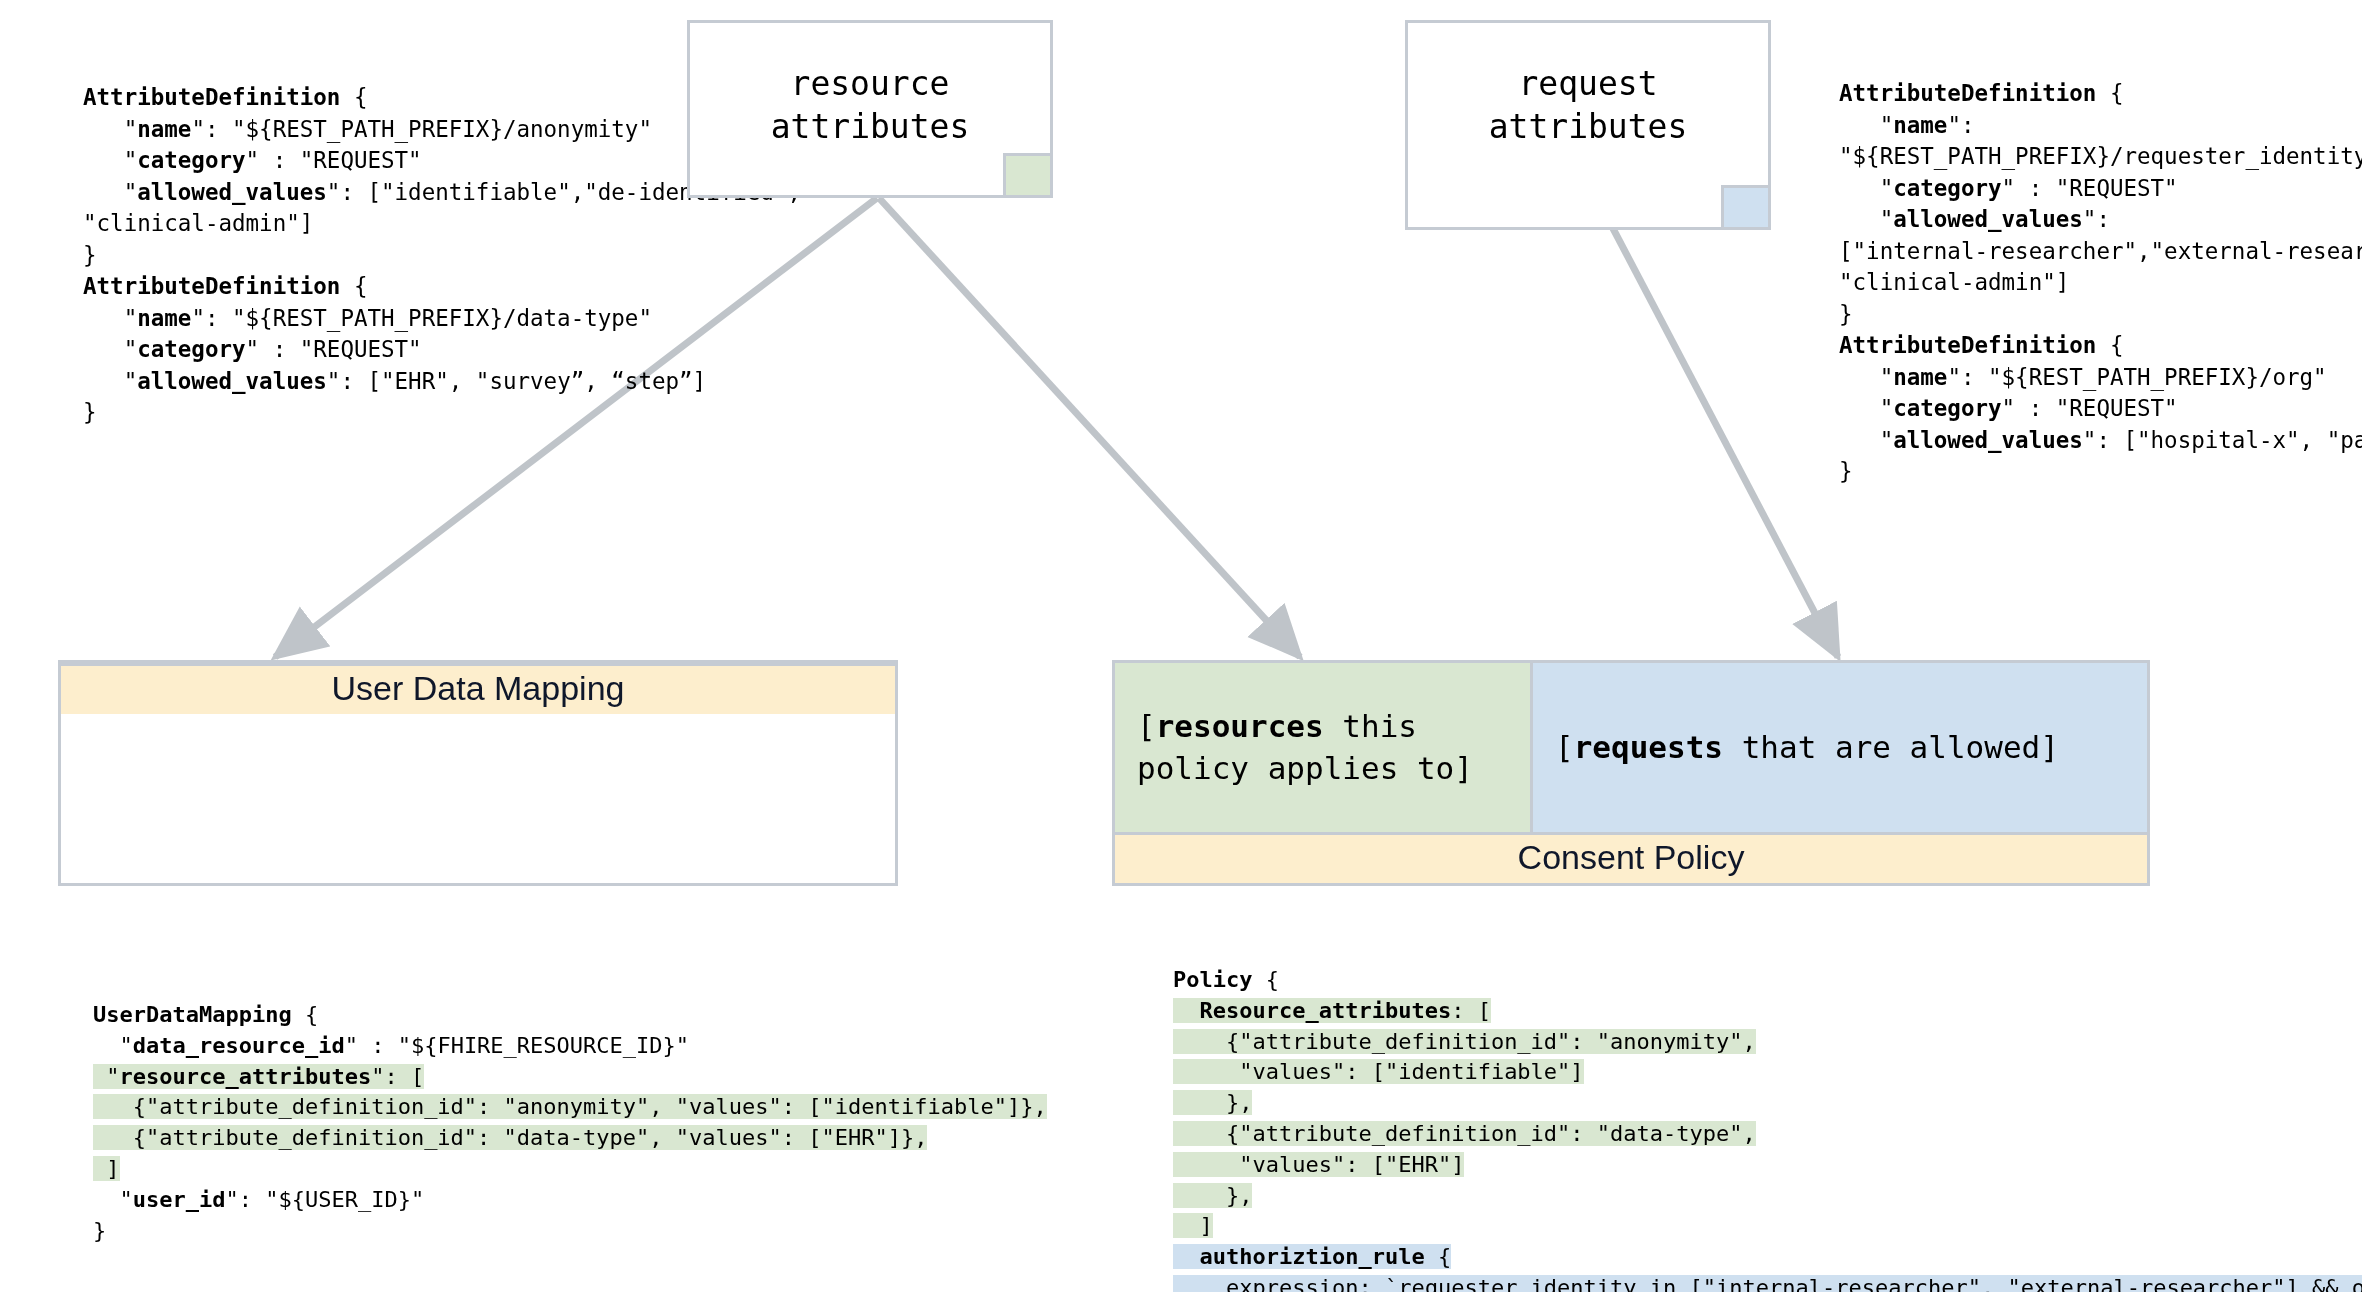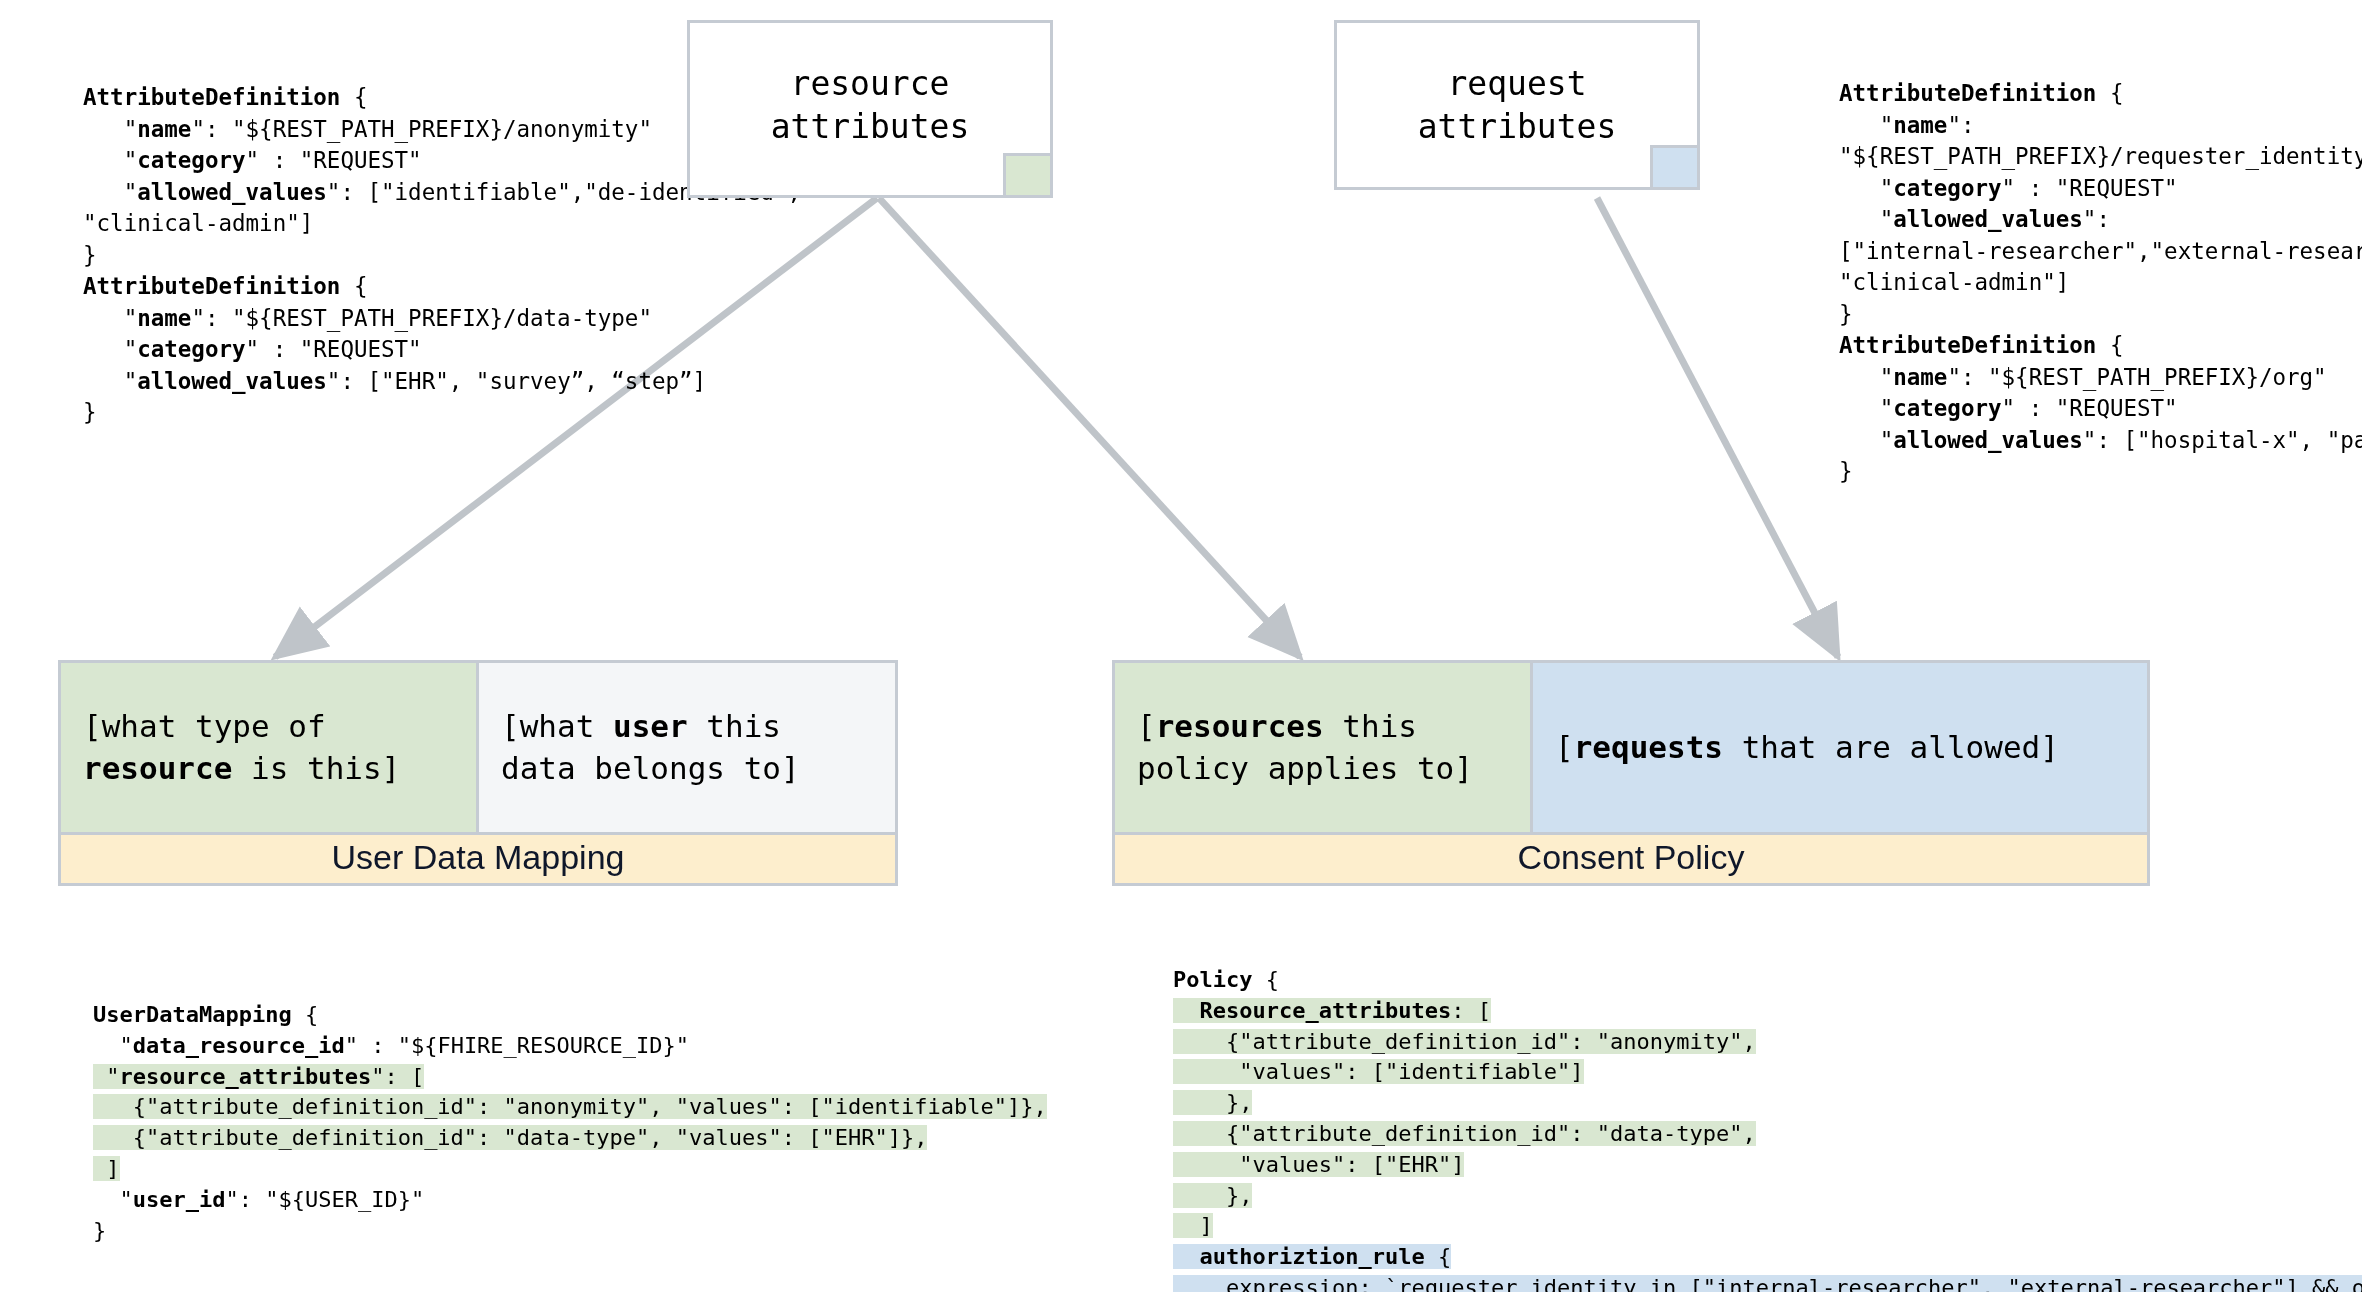--- a/index.html
+++ b/index.html
@@ -135,35 +135,27 @@
   <div class="code-block" id="left-attrdefs" style="left:62px; top:82px; font-size:22.5px;"><div class="code-line"><b>AttributeDefinition</b> {</div><div class="code-line">   "<b>name</b>": "${REST_PATH_PREFIX}/anonymity"</div><div class="code-line">   "<b>category</b>" : "REQUEST"</div><div class="code-line">   "<b>allowed_values</b>": ["identifiable","de-identified",</div><div class="code-line">"clinical-admin"]</div><div class="code-line">}</div><div class="code-line"><b>AttributeDefinition</b> {</div><div class="code-line">   "<b>name</b>": "${REST_PATH_PREFIX}/data-type"</div><div class="code-line">   "<b>category</b>" : "REQUEST"</div><div class="code-line">   "<b>allowed_values</b>": ["EHR", "survey”, “step”]</div><div class="code-line">}</div></div>
 
   <div class="code-block" id="right-attrdefs" style="left:1818px; top:78px; font-size:22.5px;"><div class="code-line"><b>AttributeDefinition</b> {</div><div class="code-line">   "<b>name</b>":</div><div class="code-line">"${REST_PATH_PREFIX}/requester_identity"</div><div class="code-line">   "<b>category</b>" : "REQUEST"</div><div class="code-line">   "<b>allowed_values</b>":</div><div class="code-line">["internal-researcher","external-researcher",</div><div class="code-line">"clinical-admin"]</div><div class="code-line">}</div><div class="code-line"><b>AttributeDefinition</b> {</div><div class="code-line">   "<b>name</b>": "${REST_PATH_PREFIX}/org"</div><div class="code-line">   "<b>category</b>" : "REQUEST"</div><div class="code-line">   "<b>allowed_values</b>": ["hospital-x", "payer_y”]</div><div class="code-line">}</div></div>
 
   <div class="attr-box" style="left:687px; top:20px; width:366px; height:178px;">
     <div class="attr-label">resource
 attributes</div>
     <span class="swatch green"></span>
   </div>
 
-  <div class="attr-box" style="left:1334px; top:20px; width:366px; height:170px;">
+  <div class="attr-box" style="left:1405px; top:20px; width:366px; height:210px;">
     <div class="attr-label">request
 attributes</div>
     <span class="swatch blue"></span>
   </div>
 
   <div class="entity" style="left:58px; top:660px; width:840px; height:226px;">
-    <div class="entity-body">
-      <div class="entity-cell cell-green cell-divider" style="width:418px;">
-        <span id="udm-left">[what type of<br><b>resource</b> is this]</span>
-      </div>
-      <div class="entity-cell cell-white" style="flex:1;">
-        <span id="udm-right">[what <b>user</b> this<br>data belongs to]</span>
-      </div>
-    </div>
     <div class="entity-footer">User Data Mapping</div>
   </div>
 
   <div class="entity" style="left:1112px; top:660px; width:1038px; height:226px;">
     <div class="entity-body">
       <div class="entity-cell cell-green cell-divider" style="width:418px;">
         <span id="cp-left">[<b>resources</b> this<br>policy applies to]</span>
       </div>
       <div class="entity-cell cell-blue" style="flex:1;text-align:right;">
         <span id="cp-right">[<b>requests</b> that are allowed]</span>

